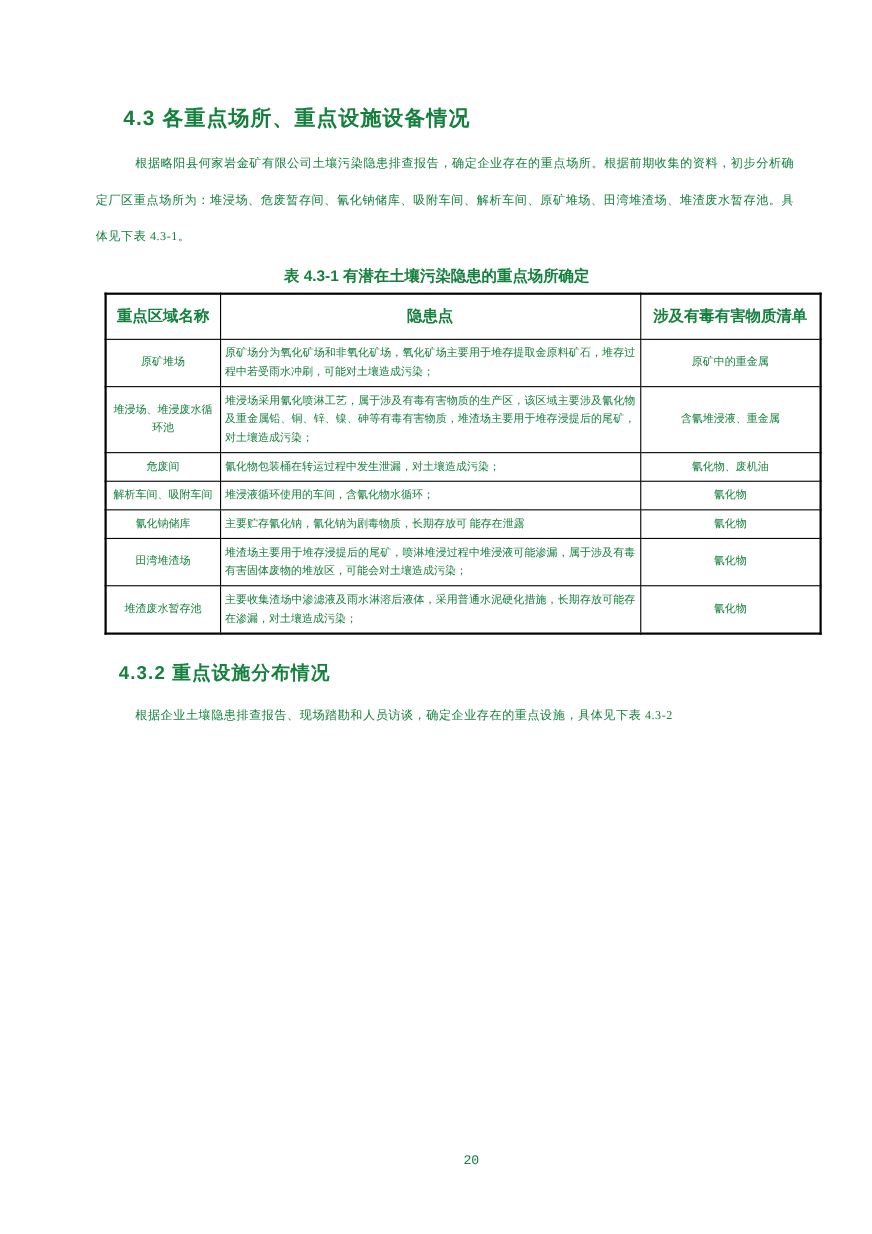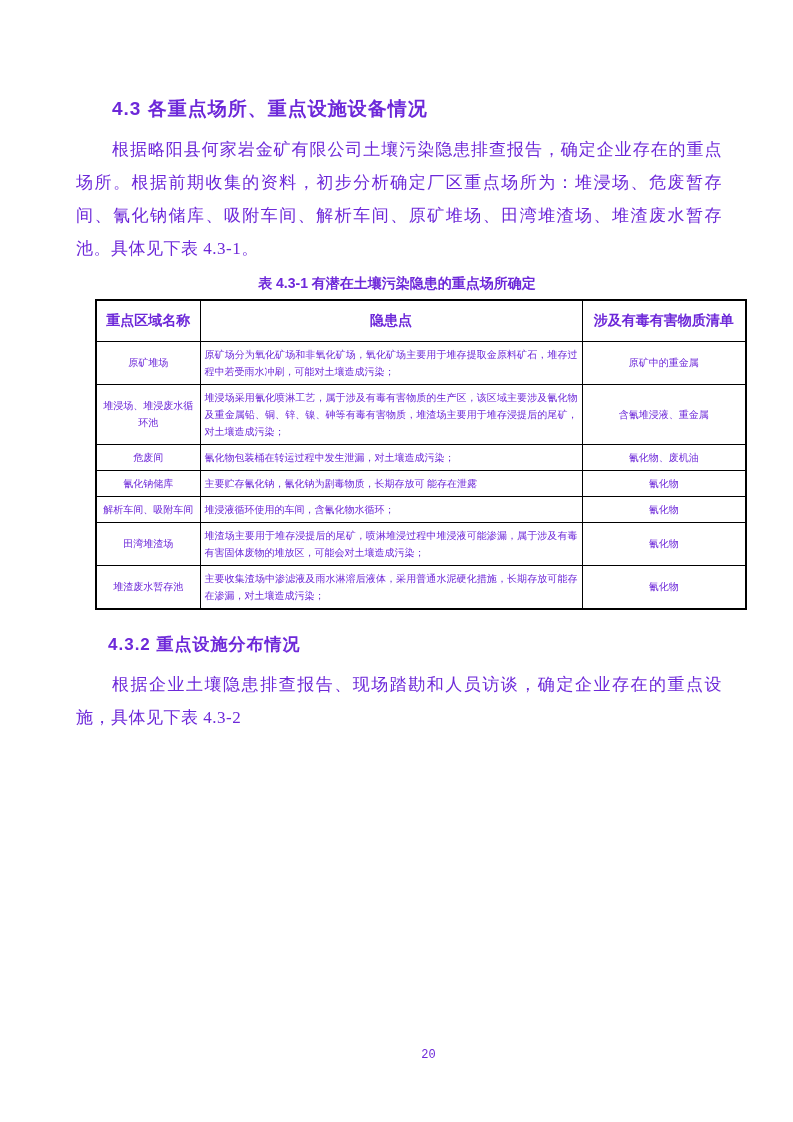--- a/index.html
+++ b/index.html
@@ -5,21 +5,21 @@
   html, body {
     margin: 0;
     padding: 0;
     background: #ffffff;
   }
   .page {
     position: relative;
     width: 793px;
     height: 1122px;
     background: #ffffff;
-    color: #6d28d9;
+    color: #15803d;
     font-family: "Liberation Serif", "DejaVu Serif", serif;
     overflow: hidden;
     box-sizing: border-box;
     padding: 97px 71px 0 72px;
   }
   .h1 {
     font-family: "Liberation Sans", "DejaVu Sans", sans-serif;
     font-weight: bold;
     font-size: 19px;
     letter-spacing: 1px;
@@ -28,25 +28,25 @@
   }
   .h2 {
     font-family: "Liberation Sans", "DejaVu Sans", sans-serif;
     font-weight: bold;
     font-size: 17px;
     letter-spacing: 1px;
     margin: 24px 0 0 36px;
     line-height: 22px;
   }
   .para {
-    font-size: 17px;
+    font-size: 11px;
     line-height: 33px;
     text-align: justify;
     text-indent: 36px;
-    margin: 12px 0 0 4px;
+    margin: 12px 0 0 15px;
     letter-spacing: 0.5px;
   }
   .table-caption {
     font-family: "Liberation Sans", "DejaVu Sans", sans-serif;
     font-weight: bold;
     font-size: 14px;
     text-align: center;
     margin: 8px 0 6px 0;
     line-height: 20px;
   }
@@ -130,27 +130,27 @@
         <td class="cell-area">堆浸场、堆浸废水循环池</td>
         <td class="cell-hazard">堆浸场采用氰化喷淋工艺，属于涉及有毒有害物质的生产区，该区域主要涉及氰化物及重金属铅、铜、锌、镍、砷等有毒有害物质，堆渣场主要用于堆存浸提后的尾矿，对土壤造成污染；</td>
         <td class="cell-substances">含氰堆浸液、重金属</td>
       </tr>
       <tr>
         <td class="cell-area">危废间</td>
         <td class="cell-hazard">氰化物包装桶在转运过程中发生泄漏，对土壤造成污染；</td>
         <td class="cell-substances">氰化物、废机油</td>
       </tr>
       <tr>
-        <td class="cell-area">氰化钠储库</td>
-        <td class="cell-hazard">主要贮存氰化钠，氰化钠为剧毒物质，长期存放可 能存在泄露</td>
+        <td class="cell-area">解析车间、吸附车间</td>
+        <td class="cell-hazard">堆浸液循环使用的车间，含氰化物水循环；</td>
         <td class="cell-substances">氰化物</td>
       </tr>
       <tr>
-        <td class="cell-area">解析车间、吸附车间</td>
-        <td class="cell-hazard">堆浸液循环使用的车间，含氰化物水循环；</td>
+        <td class="cell-area">氰化钠储库</td>
+        <td class="cell-hazard">主要贮存氰化钠，氰化钠为剧毒物质，长期存放可 能存在泄露</td>
         <td class="cell-substances">氰化物</td>
       </tr>
       <tr>
         <td class="cell-area">田湾堆渣场</td>
         <td class="cell-hazard">堆渣场主要用于堆存浸提后的尾矿，喷淋堆浸过程中堆浸液可能渗漏，属于涉及有毒有害固体废物的堆放区，可能会对土壤造成污染；</td>
         <td class="cell-substances">氰化物</td>
       </tr>
       <tr>
         <td class="cell-area">堆渣废水暂存池</td>
         <td class="cell-hazard">主要收集渣场中渗滤液及雨水淋溶后液体，采用普通水泥硬化措施，长期存放可能存在渗漏，对土壤造成污染；</td>

